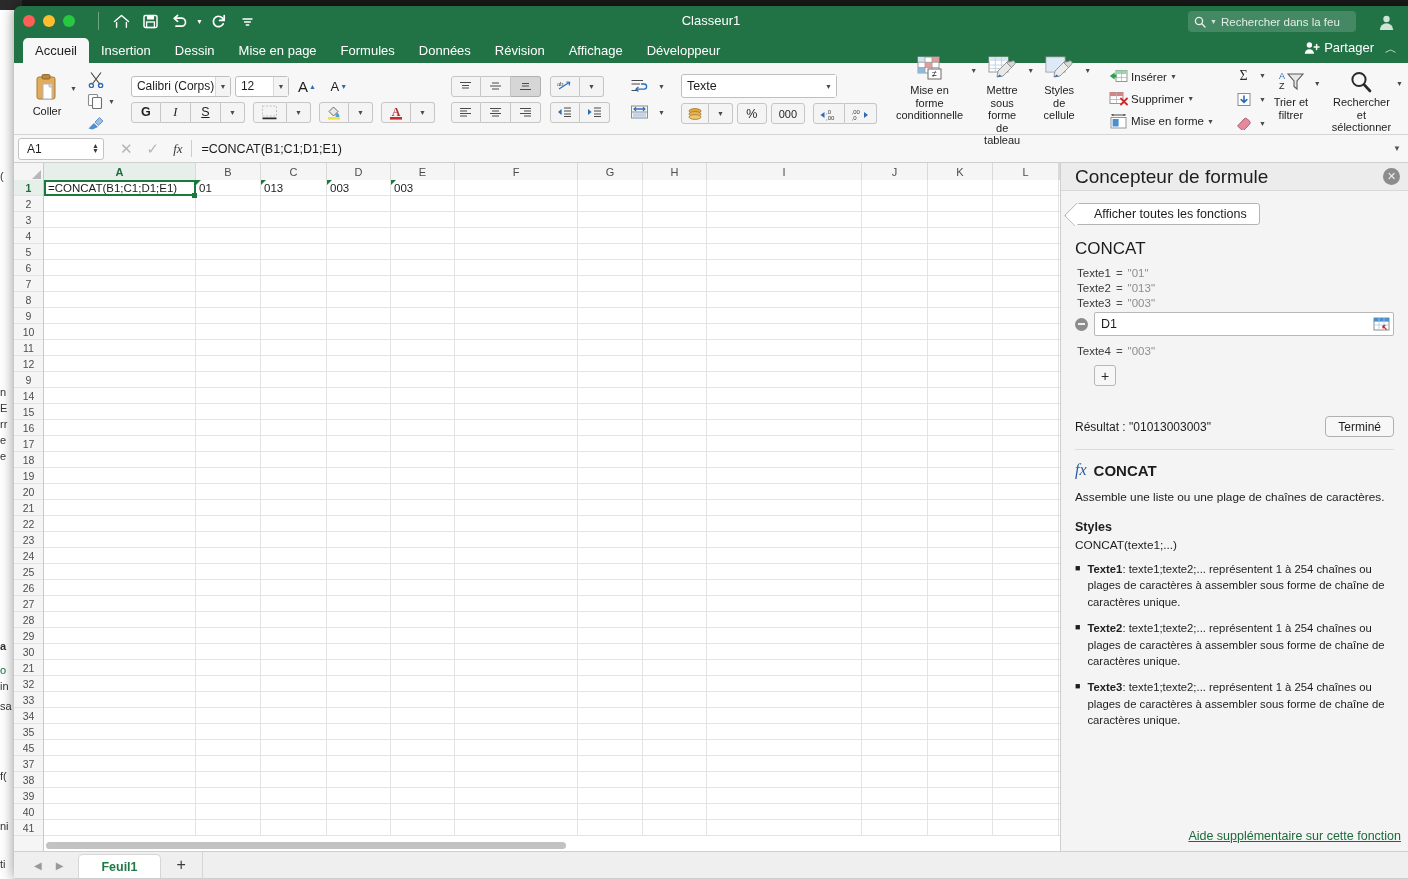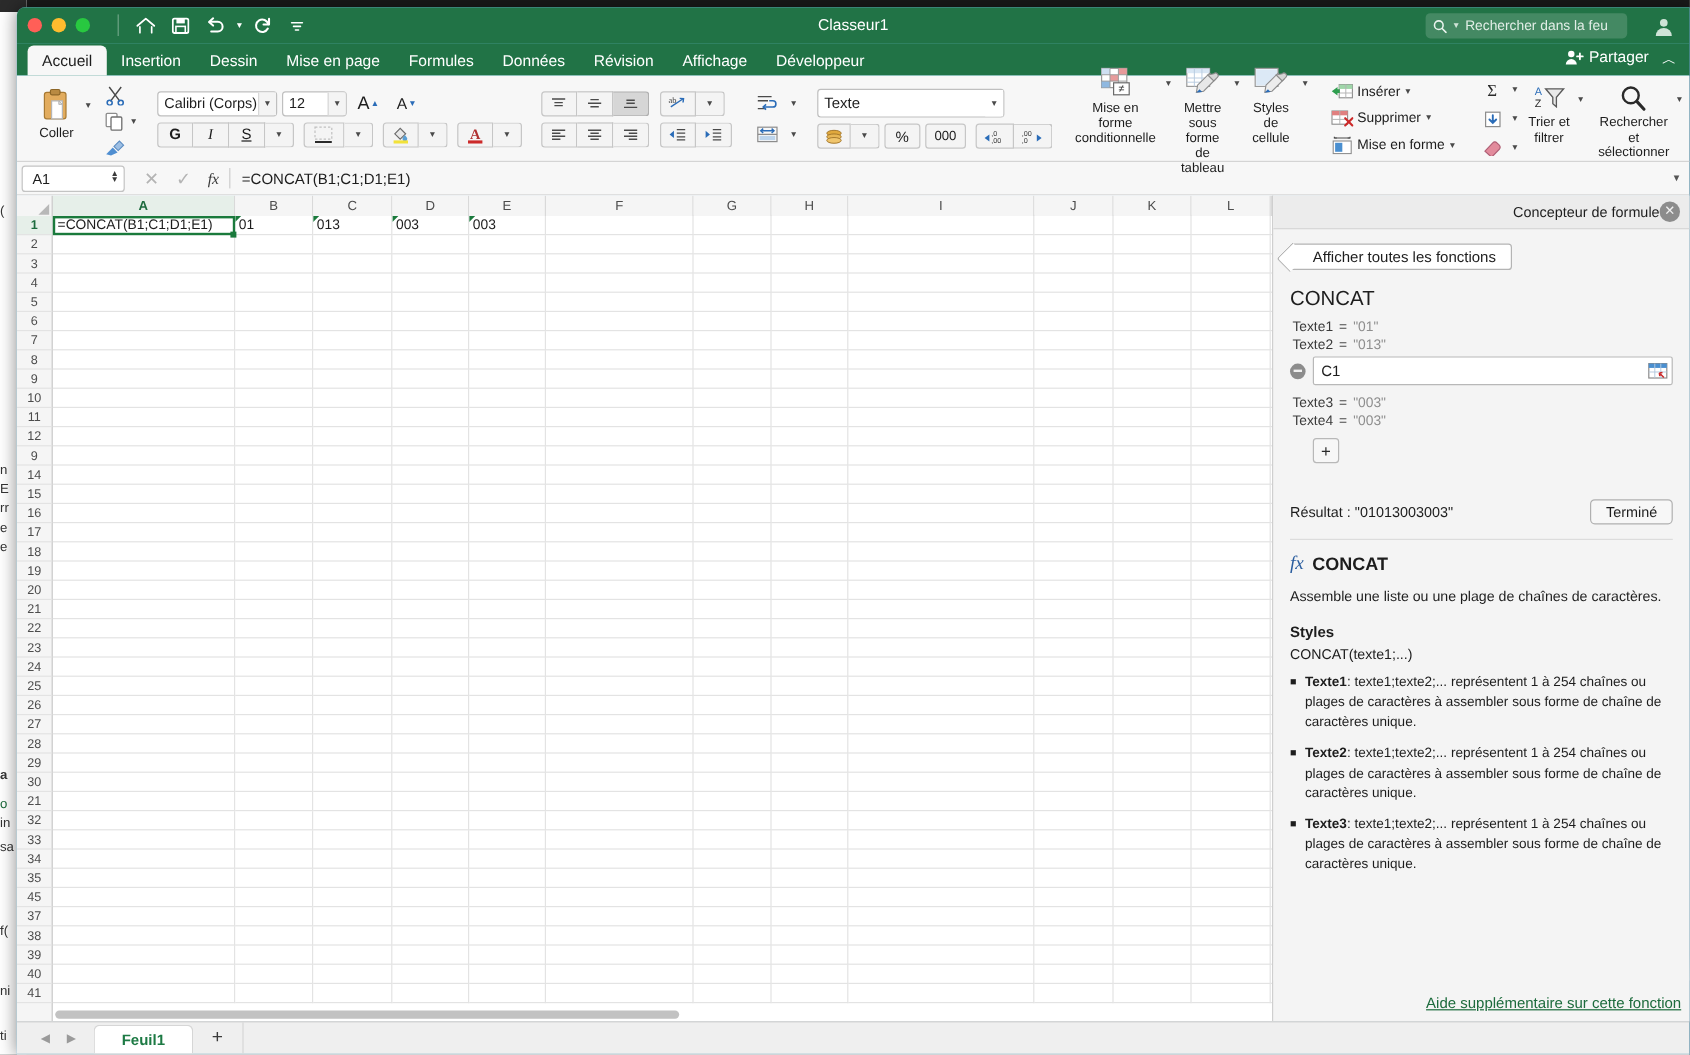--- a/index.html
+++ b/index.html
@@ -22,21 +22,21 @@
     white-space: nowrap; font-family: "Liberation Sans", sans-serif;
   }
   .bg-window .bgtop {
     position:absolute; left:0; top:0; width:22px; height:10px; background:#2b2b2b;
   }
 
   
   .win {
     position: absolute; left: 14px; top: 6px;
     width: 1394px; height: 873px;
-    background: #7dd3fc;
+    background: #404040;
     border-radius: 7px 0 0 0;
     overflow: hidden;
     box-shadow: 0 0 14px rgba(0,0,0,.45);
   }
 
   
   .titlebar {
     position: relative; height: 30px; background: #217346;
   }
   .traffic { position: absolute; left: 9px; top: 9px; display: flex; gap: 8px; }
@@ -191,21 +191,21 @@
 
   
   .fpanel {
     width: 348px; min-width: 348px; background: #f4f4f4;
     border-left: 1px solid #cfcfcf; position: relative; overflow: hidden;
   }
   .fp-head {
     height: 28px; background: #ececec; border-bottom: 1px solid #d8d8d8;
     display: flex; align-items: center; padding: 0 8px 0 14px;
   }
-  .fp-title { font-size: 12px; color: #1d1d1d; flex: 1; text-align: right; }
+  .fp-title { font-size: 19px; color: #1d1d1d; flex: 1; }
   .close-circle {
     width: 17px; height: 17px; border-radius: 50%; background: #8c8c8c;
     display: flex; align-items: center; justify-content: center;
     color: #f0f0f0; font-size: 11px; line-height: 1;
   }
   .fp-body { padding: 12px 14px 0 14px; }
   .allfn {
     display: inline-flex; align-items: center; height: 22px;
     background: #fff; border: 1px solid #b4b4b4; border-radius: 3px;
     padding: 0 12px 0 18px; font-size: 12.5px; color: #1d1d1d;
@@ -1548,42 +1548,42 @@
 
           
           <div class="arg-label">
             <span>Texte1</span><span class="eq">=</span><span class="val">"01"</span>
           </div>
 
           
           <div class="arg-label">
             <span>Texte2</span><span class="eq">=</span><span class="val">"013"</span>
           </div>
+
+          
+          <div class="arg-label">
+            <span>Texte3</span><span class="eq">=</span><span class="val">"003"</span>
+          </div>
           <div class="arg-row">
             <span class="minus">
                 <i></i>
               </span>
             <div class="arg-field">
-              <span class="v">C1</span>
+              <span class="v">D1</span>
               <svg width="17" height="14" viewBox="0 0 17 14">
                   <rect x="1" y="1" width="15" height="12" fill="#fff" stroke="#8c8c8c" stroke-width="1"></rect>
                   <rect x="1" y="1" width="15" height="3.6" fill="#4a8fd0"></rect>
                   <path d="M1 8 H16 M6 1 V13 M11 1 V13" stroke="#b4c8dc" stroke-width=".8"></path>
                   <path d="M13.6 12.6 L9.8 8.8 M9.8 8.8 L12.4 8.4 M9.8 8.8 L10.2 11.4" stroke="#cc2a2a" stroke-width="1.3" fill="none"></path>
                 </svg>
             </div>
           </div>
 
           
           <div class="arg-label">
-            <span>Texte3</span><span class="eq">=</span><span class="val">"003"</span>
-          </div>
-
-          
-          <div class="arg-label">
             <span>Texte4</span><span class="eq">=</span><span class="val">"003"</span>
           </div>
 
           <div style="margin-left:19px;margin-top:8px">
             <div class="plus-btn">+</div>
           </div>
 
           <div class="result-row">
             <span class="result-txt">Résultat : "01013003003"</span>
             <span class="done-btn">Terminé</span>

